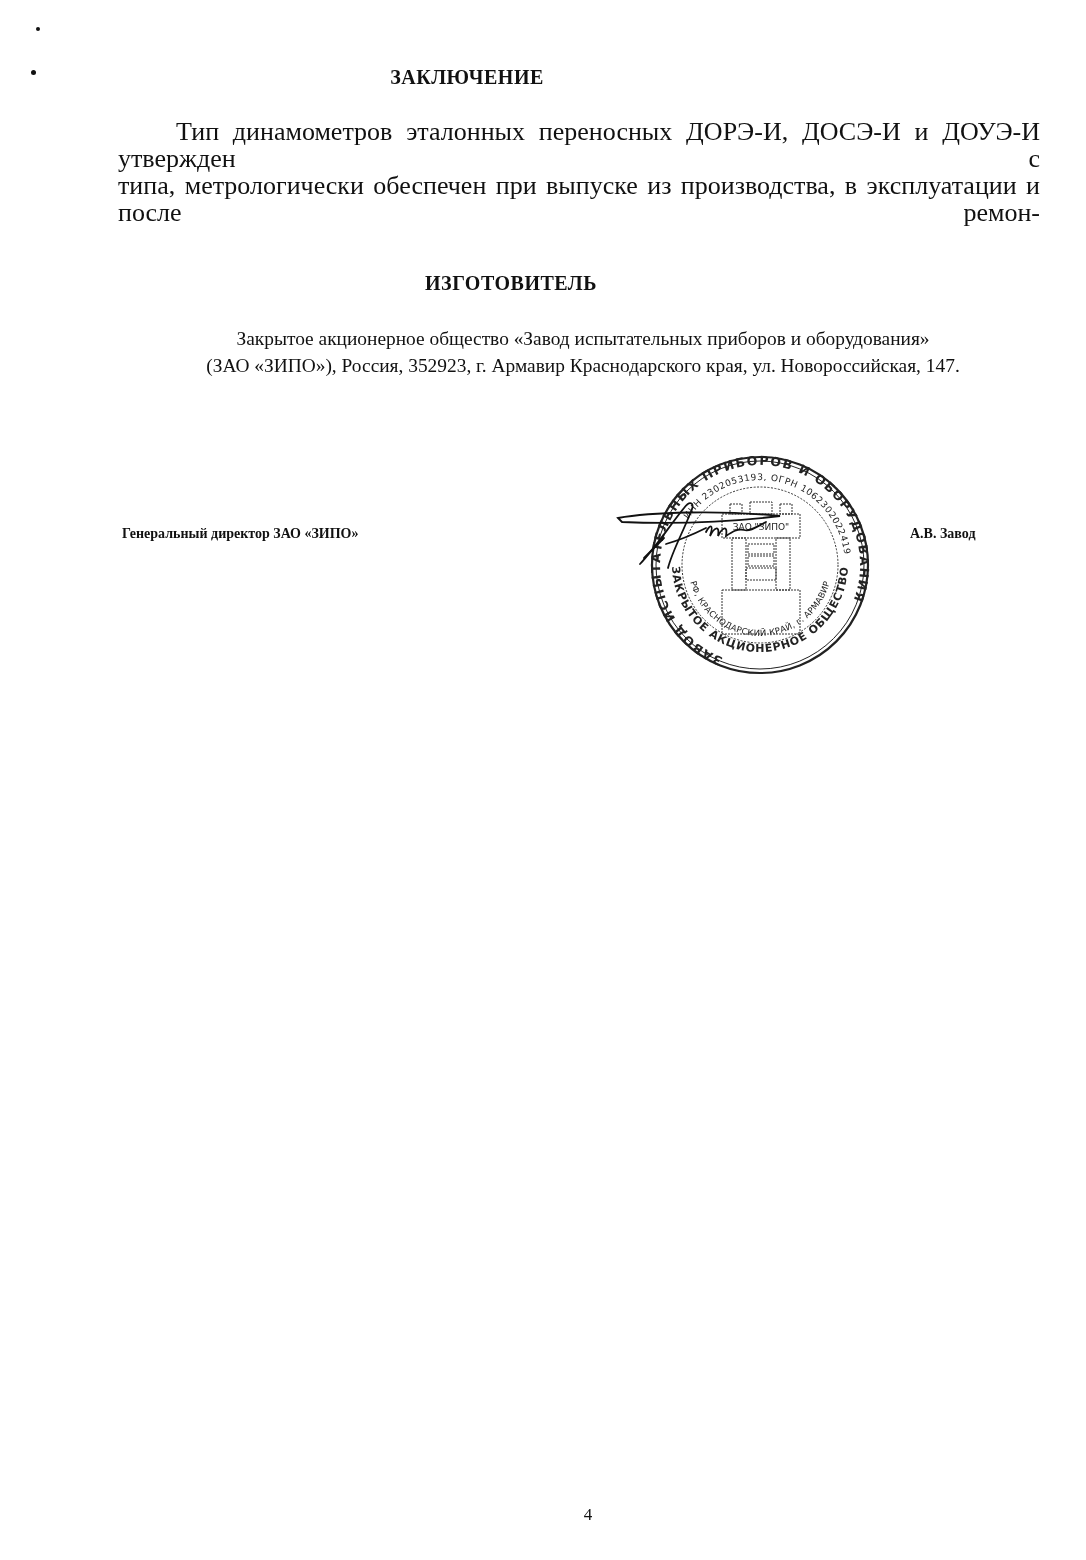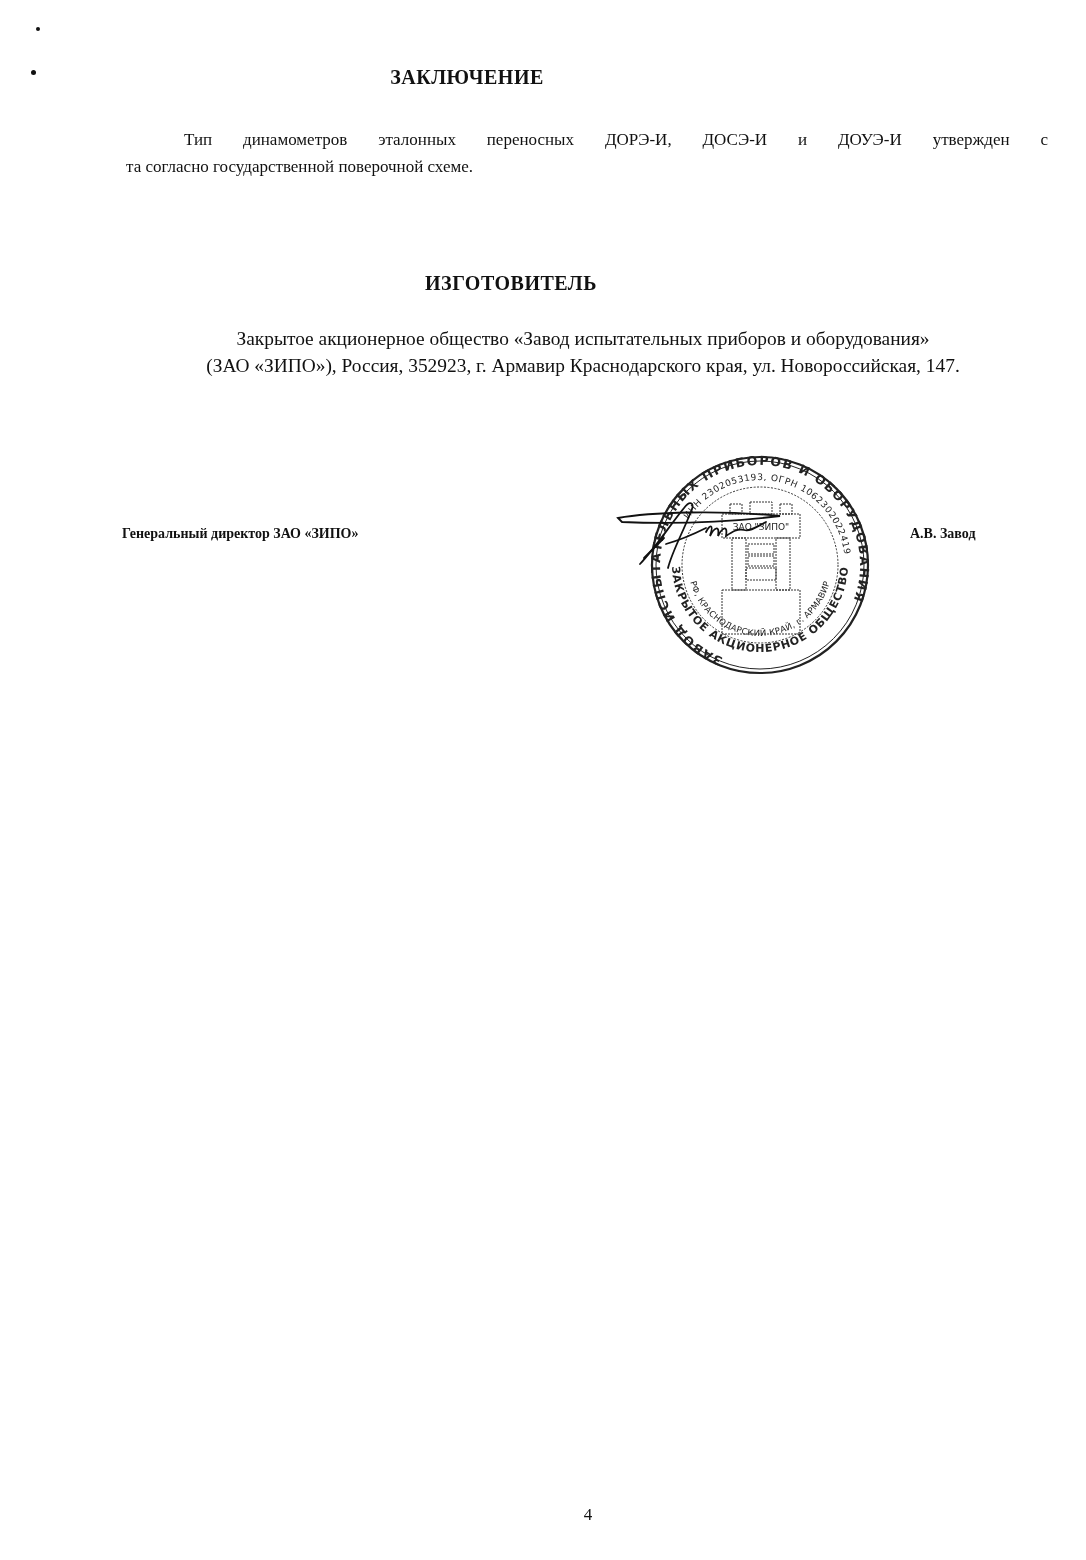--- a/index.html
+++ b/index.html
@@ -27,25 +27,25 @@
       text-align: center;
       font-weight: bold;
       font-size: 20px;
       letter-spacing: 0.5px;
       margin: 0;
     }
     .para {
       position: absolute;
       left: 118px;
       width: 922px;
-      font-size: 17px;
+      font-size: 26px;
       line-height: 27px;
       text-align: justify;
       text-indent: 58px;
-      margin: 8px;
+      margin: 0;
     }
     .para .line {
       display: block;
       text-align: justify;
       text-align-last: justify;
     }
     .para .line.first { text-indent: 58px; }
     .para .line.rest { text-indent: 0; }
     .para .line.last { text-align-last: left; }
     .center-line {
@@ -80,21 +80,21 @@
 </head>
 <body>
 
 <div class="dot" style="left:36px;top:27px;width:4px;height:4px;"></div>
 <div class="dot" style="left:31px;top:70px;width:5px;height:5px;"></div>
 
 <h2 class="heading" style="top:66px;">ЗАКЛЮЧЕНИЕ</h2>
 
 <div class="para" style="top:118px; text-indent:0;">
   <span class="line first">Тип динамометров эталонных переносных ДОРЭ-И, ДОСЭ-И и ДОУЭ-И утвержден с</span>
-  <span class="line rest last">та согласно государственной поверочной схеме.</span>
+  <span class="line rest">типа, метрологически обеспечен при выпуске из производства, в эксплуатации и после ремон-</span>
 </div>
 
 <h2 class="heading" style="top:272px; left:44px;">ИЗГОТОВИТЕЛЬ</h2>
 
 <p class="center-line" style="top:325px;">Закрытое акционерное общество «Завод испытательных приборов и оборудования»</p>
 <p class="center-line" style="top:352px;">(ЗАО «ЗИПО»), Россия, 352923, г. Армавир Краснодарского края, ул. Новороссийская, 147.</p>
 
 <div class="sig-label" style="left:122px; top:526px;">Генеральный директор ЗАО «ЗИПО»</div>
 <div class="sig-label" style="left:910px; top:526px;">А.В. Завод</div>
 

